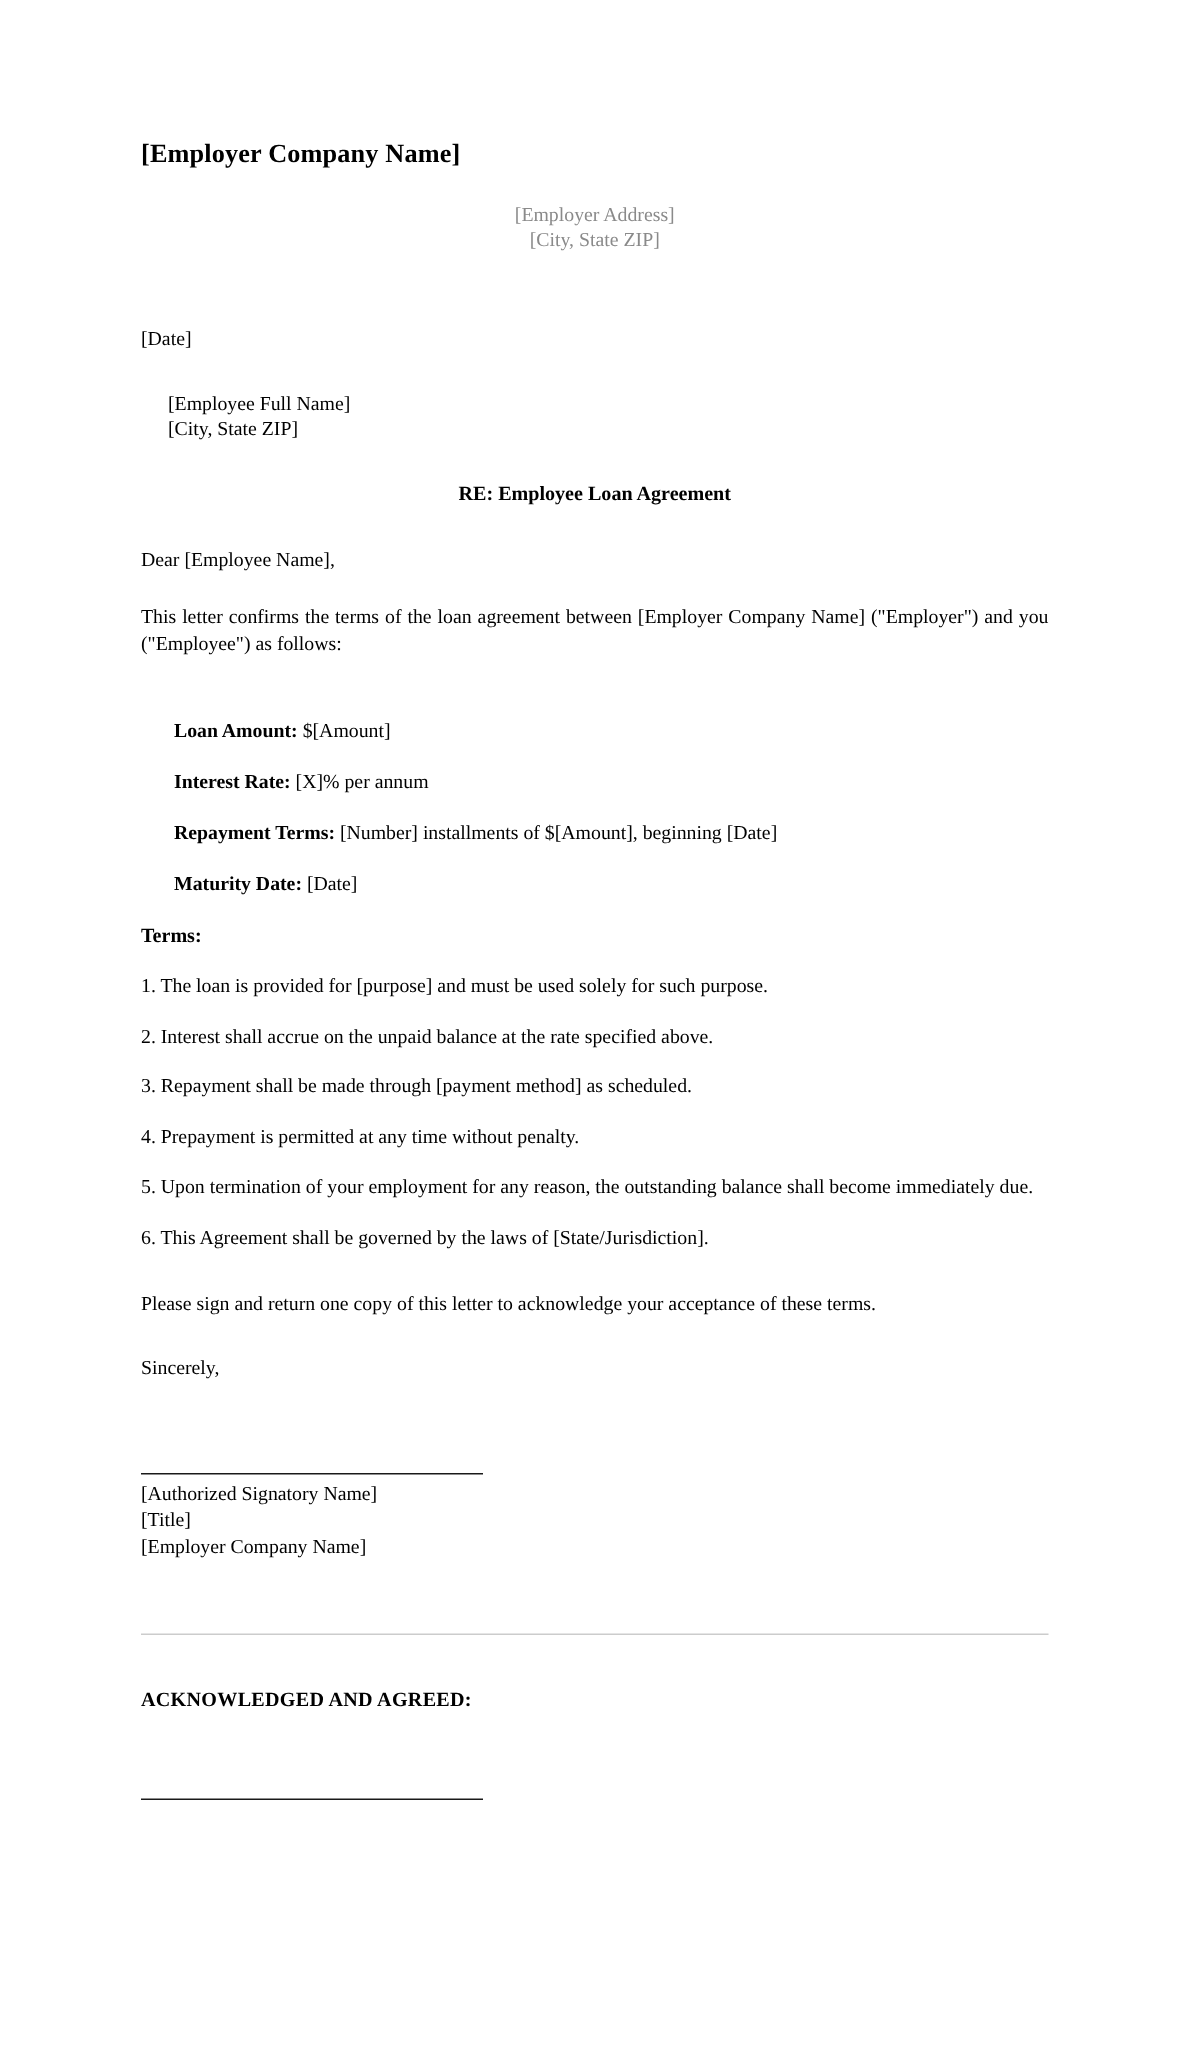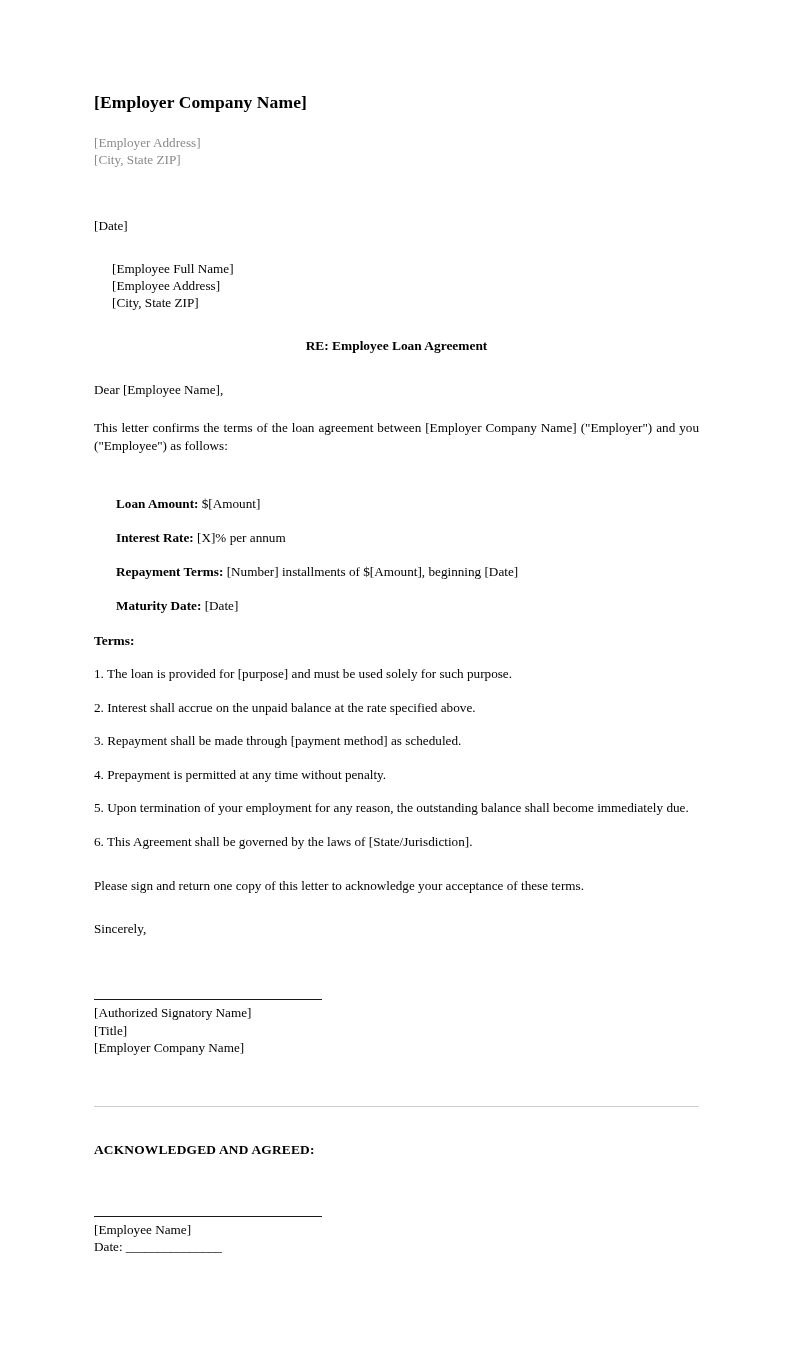--- a/index.html
+++ b/index.html
@@ -32,20 +32,21 @@
     font-weight: bold;
     letter-spacing: 0.1px;
     line-height: 1.25;
     margin: 0 0 20px 0;
   }
   .letterhead-address {
     color: #8a8a8a;
     font-size: 13.2px;
     line-height: 17px;
     margin: 0;
+    text-align: center;
   }
   .letterhead-address div { white-space: nowrap; }
 
   
   .date-line {
     font-size: 13.2px;
     line-height: 17px;
     margin: 49px 0 0 0;
   }
   .recipient {
@@ -169,21 +170,20 @@
       <div class="letterhead-address">
         <div>[Employer Address]</div>
         <div>[City, State ZIP]</div>
       </div>
     </div>
 
     <div class="date-line">[Date]</div>
 
     <div class="recipient">
       <div>[Employee Full Name]</div>
-      <div>[Employee Address]</div>
       <div>[City, State ZIP]</div>
     </div>
 
     <div class="re-line">RE: Employee Loan Agreement</div>
 
     <div class="salutation">Dear [Employee Name],</div>
 
     <p class="intro-para">This letter confirms the terms of the loan agreement between [Employer Company Name] ("Employer") and you ("Employee") as follows:</p>
 
     <div class="loan-details">
@@ -219,19 +219,15 @@
       <div>[Authorized Signatory Name]</div>
       <div>[Title]</div>
       <div>[Employer Company Name]</div>
     </div>
 
     <div class="section-divider"></div>
 
     <div class="ack-heading">ACKNOWLEDGED AND AGREED:</div>
 
     <div class="ack-rule"></div>
-    <div class="ack-lines">
-      <div>[Employee Name]</div>
-      <div><span>Date: </span><span class="date-blank">_______________</span></div>
-    </div>
 
   </div>
 </div>
 
 </body></html>

